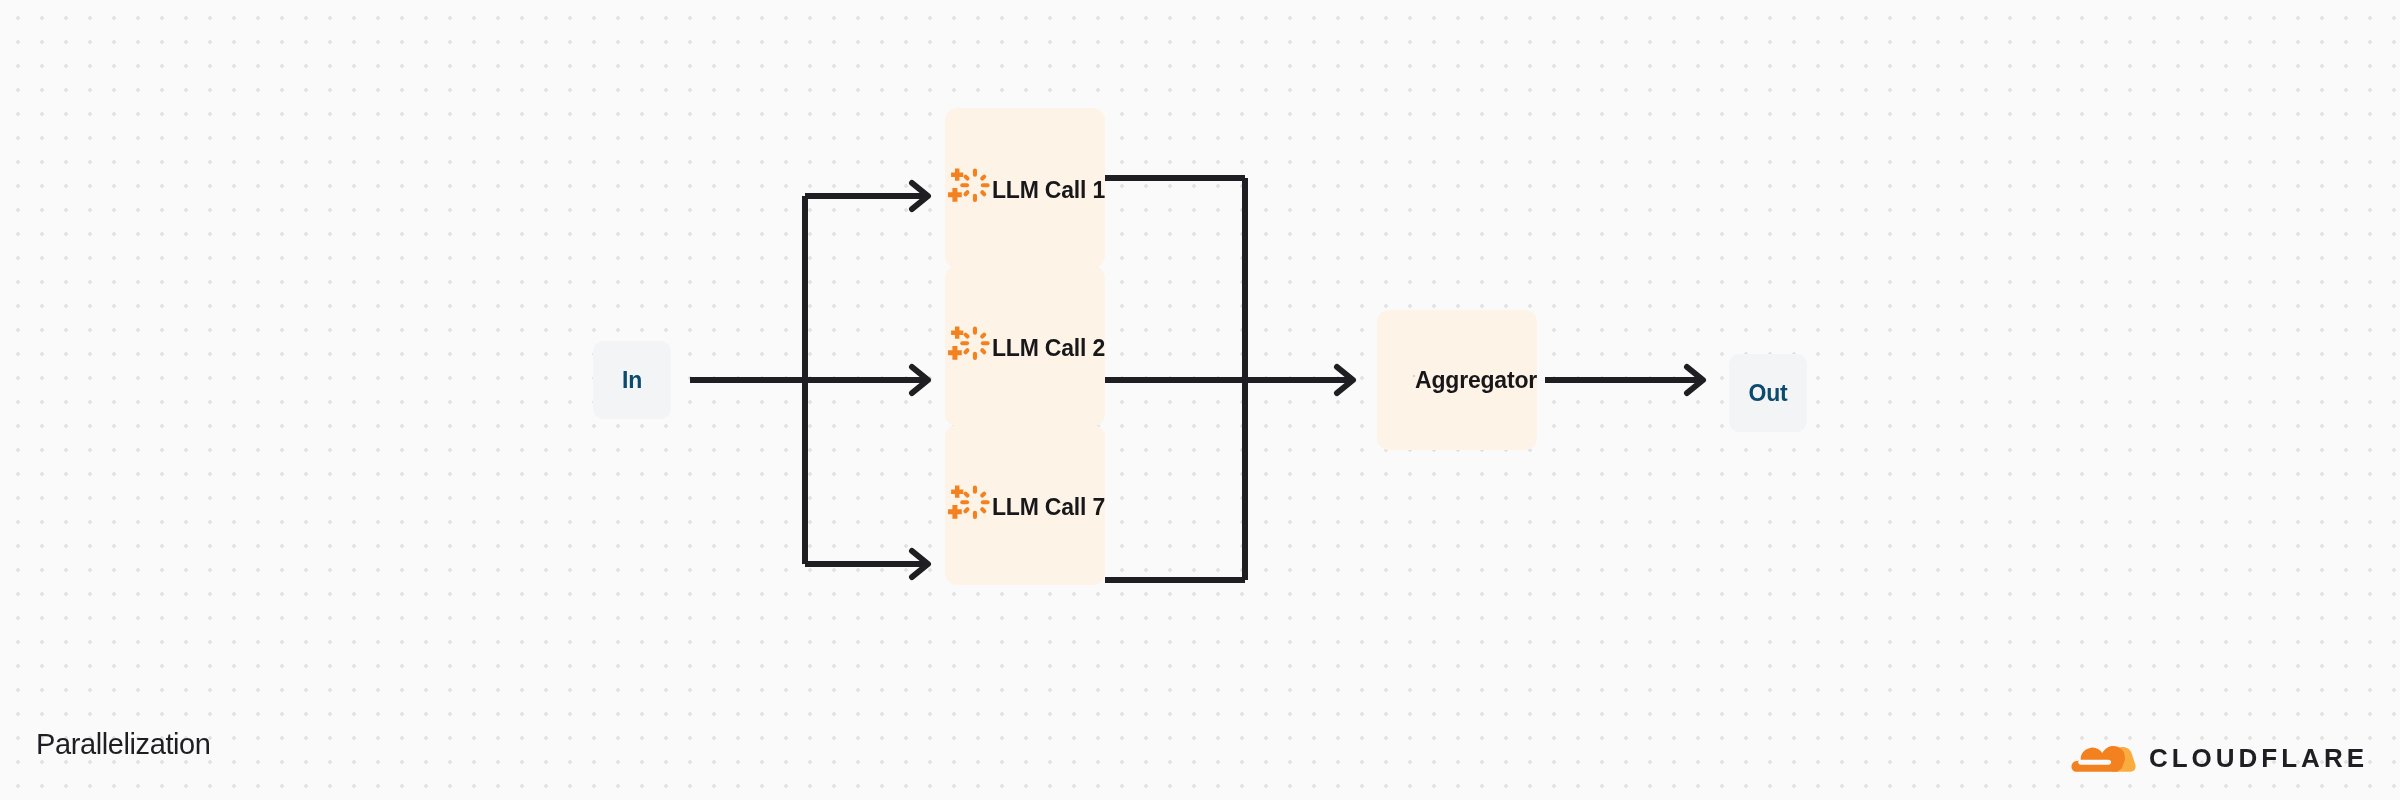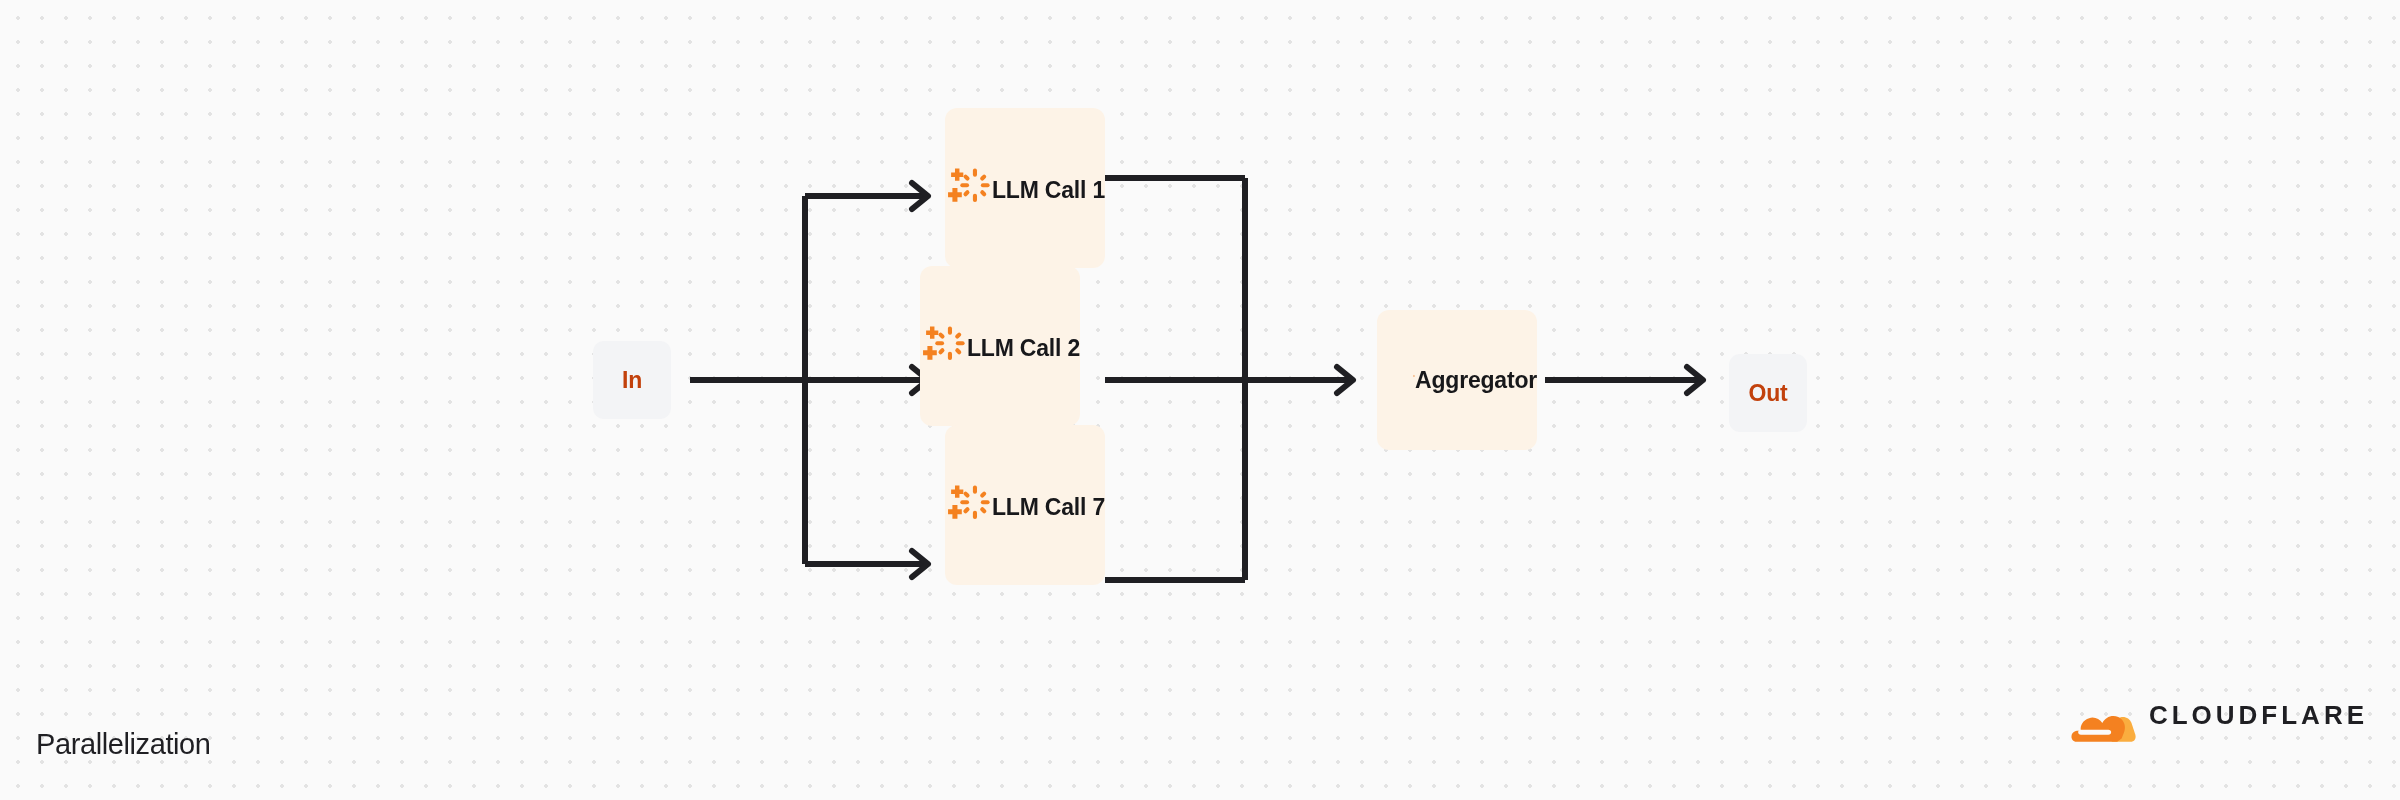--- a/index.html
+++ b/index.html
@@ -47,21 +47,21 @@
 
   .io-node {
     background: #F3F4F6;
     width: 78px;
     height: 78px;
     border-radius: 11px;
   }
   .io-label {
     font-size: 23px;
     font-weight: 700;
-    color: #c2410c;
+    color: #0c4a6e;
     letter-spacing: -0.2px;
   }
 
   .llm-node {
     background: #FDF3E7;
     width: 160px;
     height: 160px;
     border-radius: 12px;
     padding-top: 4px;
   }
@@ -99,23 +99,23 @@
     top: 728px;
     font-size: 29px;
     font-weight: 400;
     color: #1F1F23;
     letter-spacing: -0.4px;
   }
 
   #brand-logo {
     position: absolute;
     right: 32px;
-    top: 700px;
+    top: 730px;
     display: flex;
-    align-items: flex-start;
+    align-items: flex-end;
     gap: 12px;
   }
   #brand-mark {
     width: 66px;
     height: 44px;
     display: block;
   }
   #brand-word {
     font-size: 26px;
     font-weight: 700;
@@ -182,21 +182,21 @@
         <rect x="61.6" y="48.3" width="7" height="11.5" rx="3.4" transform="rotate(-45 65.1 54)"></rect>
         <rect x="33.1" y="48.3" width="7" height="11.5" rx="3.4" transform="rotate(45 36.6 54)"></rect>
         <rect x="61.6" y="21.6" width="7" height="11.5" rx="3.4" transform="rotate(45 65.1 27.3)"></rect>
         <path d="M 17 12 h 7.6 v 6.6 H 31.2 v 7.6 H 24.6 v 6.6 H 17 v -6.6 H 10.4 v -7.6 H 17 Z"></path>
         <path d="M 12.6 45 h 8.6 v 7.4 h 7.4 v 8.6 h -7.4 v 7.4 h -8.6 v -7.4 H 5.2 v -8.6 h 7.4 Z"></path>
       </g>
     </svg>
     <span class="node-label">LLM Call 1</span>
   </div>
 
-  <div class="node llm-node" style="left:920px; top:266px;">
+  <div class="node llm-node" style="left:945px; top:266px;">
     <svg class="llm-icon" viewBox="0 0 80 80" xmlns="http://www.w3.org/2000/svg">
       <g fill="#F48120">
         <rect x="47.5" y="12" width="7" height="14" rx="3.4"></rect>
         <rect x="47.5" y="55" width="7" height="14" rx="3.4"></rect>
         <rect x="26" y="37" width="15" height="7" rx="3.4"></rect>
         <rect x="61" y="37" width="15" height="7" rx="3.4"></rect>
         <rect x="33.1" y="21.6" width="7" height="11.5" rx="3.4" transform="rotate(-45 36.6 27.3)"></rect>
         <rect x="61.6" y="48.3" width="7" height="11.5" rx="3.4" transform="rotate(-45 65.1 54)"></rect>
         <rect x="33.1" y="48.3" width="7" height="11.5" rx="3.4" transform="rotate(45 36.6 54)"></rect>
         <rect x="61.6" y="21.6" width="7" height="11.5" rx="3.4" transform="rotate(45 65.1 27.3)"></rect>

